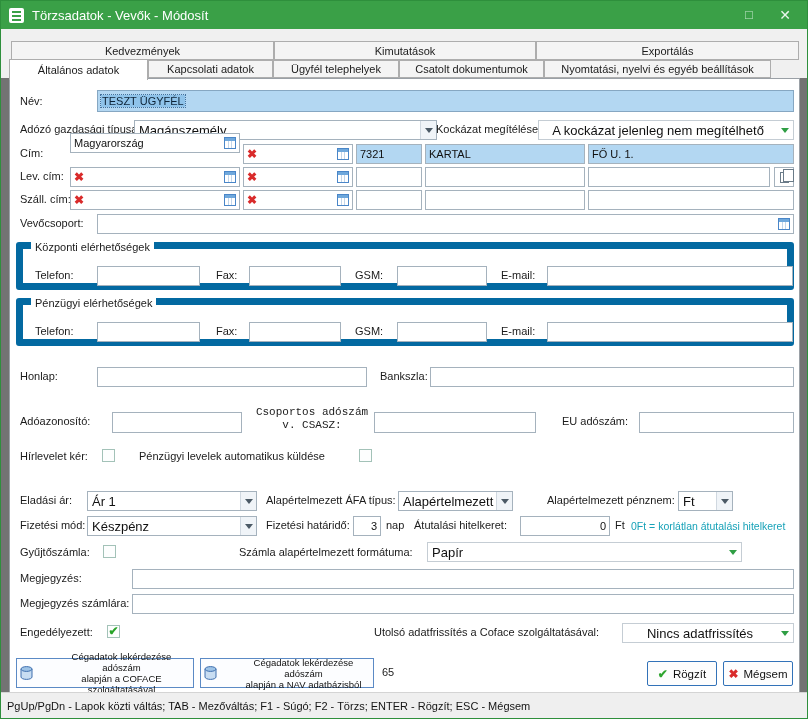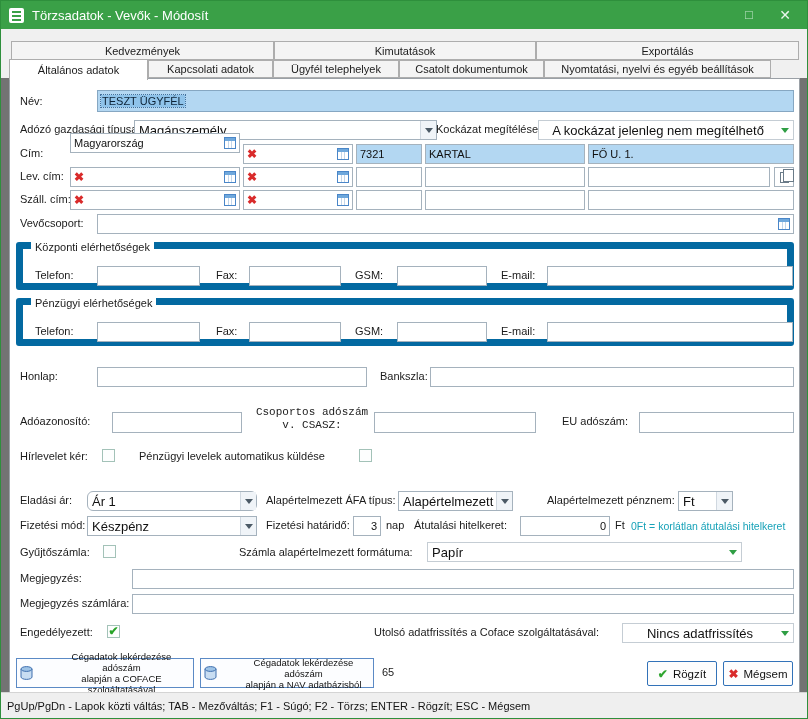--- a/index.html
+++ b/index.html
@@ -228,21 +228,21 @@
     <input class="ti" style="left: 364px; top: 333px; width: 162px; height: 21px;">
     <span class="lbl" style="left:552px;top:336px;">EU adószám:</span>
     <input class="ti" style="left: 629px; top: 333px; width: 155px; height: 21px;">
 
     <span class="lbl" style="left:10px;top:371px;">Hírlevelet kér:</span>
     <span class="cb" style="left:92px;top:370px;"></span>
     <span class="lbl" style="left:129px;top:371px;">Pénzügyi levelek automatikus küldése</span>
     <span class="cb" style="left:349px;top:370px;"></span>
 
     <span class="lbl" style="left:10px;top:415px;">Eladási ár:</span>
-    <div class="combo" style="left:77px;top:412px;width:170px;border-radius:6px;">
+    <div class="combo" style="left:77px;top:412px;width:170px;">
       <span class="combo-text">Ár 1</span>
       <span class="combo-btn">
           <i class="arr"></i>
         </span>
     </div>
     <span class="lbl" style="left:256px;top:415px;">Alapértelmezett ÁFA típus:</span>
     <div class="combo" style="left:388px;top:412px;width:115px;">
       <span class="combo-text">Alapértelmezett</span>
       <span class="combo-btn">
           <i class="arr"></i>

